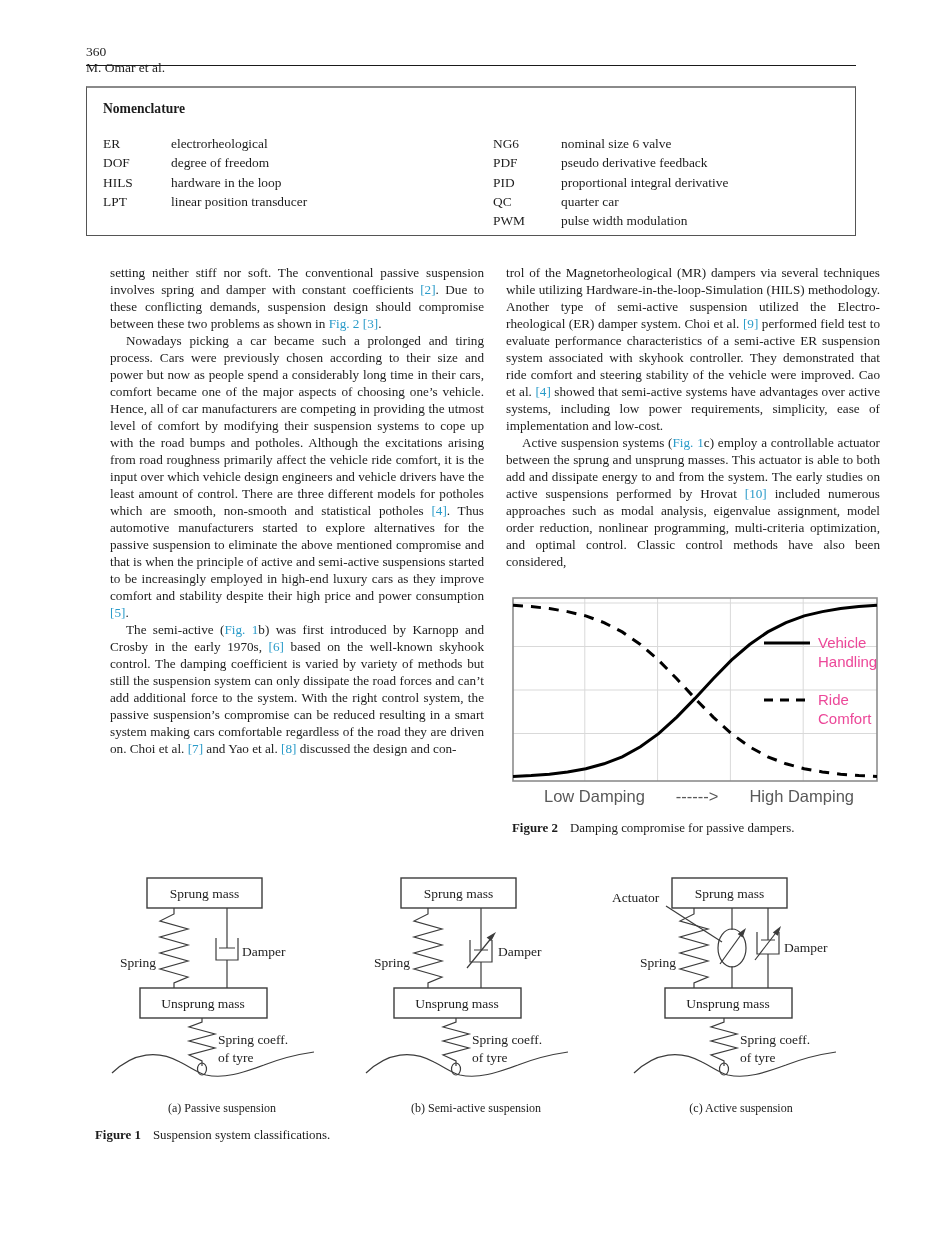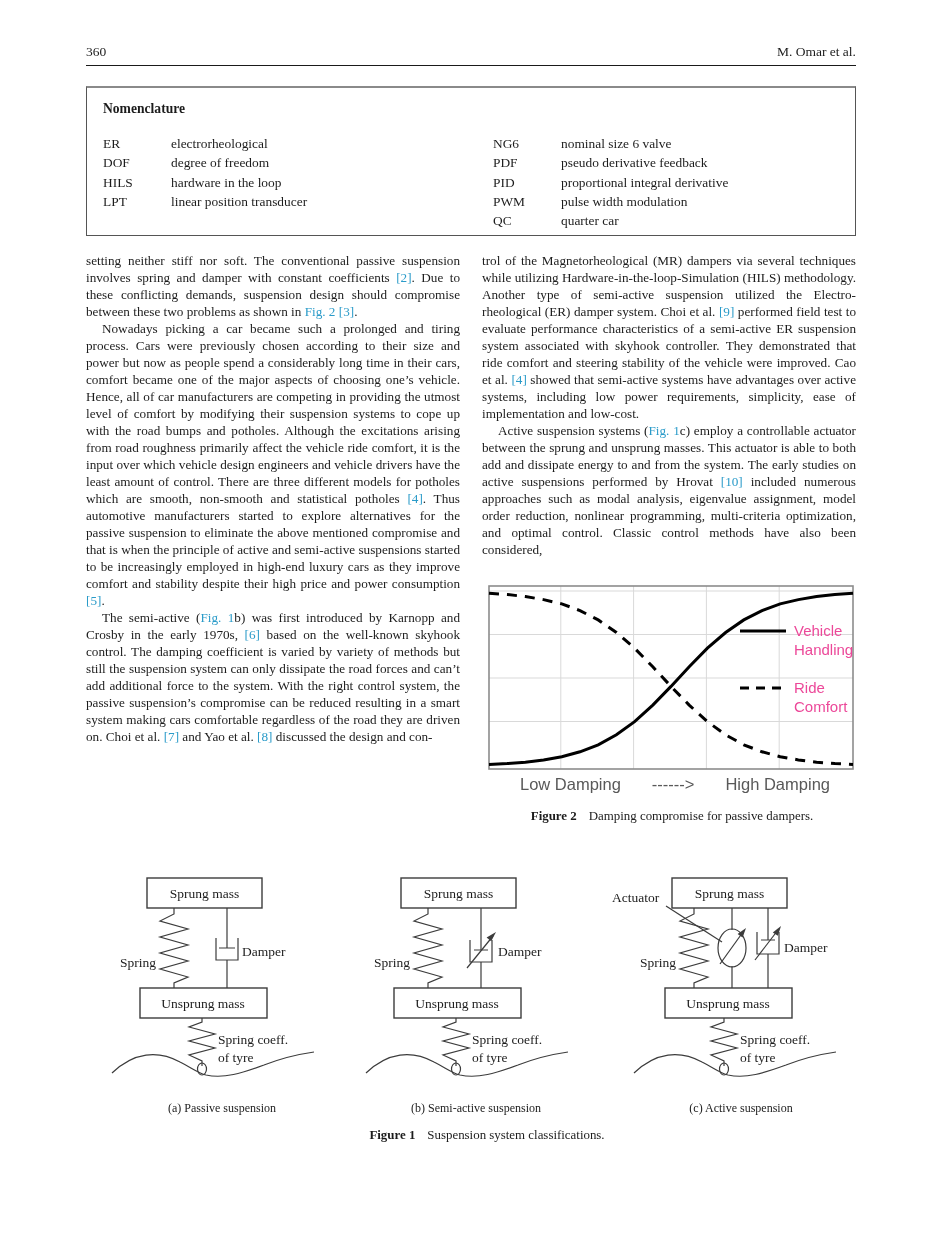--- a/index.html
+++ b/index.html
@@ -6,56 +6,56 @@
   html,body { background:#e8e8e8; }
   .page {
     position:relative; width:925px; height:1234px; margin:0 auto;
     background:#ffffff; overflow:hidden;
     font-family:"Liberation Serif", serif; color:#1c1c1c;
   }
   
   .header {
     position:absolute; left:86px; top:44px; width:770px; height:22px;
     border-bottom:1.5px solid #1a1a1a;
-    font-size:13.5px; display:flex; justify-content:space-between;
+    font-size:13.5px; display:flex; justify-content:space-between;flex-direction:column;
   }
   
   .nomenclature {
     position:absolute; left:86px; top:86px; width:770px; height:150px;
     border:1.4px solid #555; border-top:2.5px solid #8a8a8a;
     padding:13px 16px 0 16px; font-size:13.4px;
   }
   .nomenclature .nom-title { font-weight:bold; font-size:13.6px; }
   .nom-cols { display:flex; margin-top:17px; }
   .nom-col { width:50%; }
   .nom-row { display:grid; grid-template-columns:68px auto; line-height:19.3px; }
   .nom-cols .nom-col:nth-child(2) { padding-left:22px; }
   
-  .col { position:absolute; top:252px; width:374px; font-size:13.2px;
-         line-height:17px; text-align:justify; }
+  .col { position:absolute; top:264px; width:374px; font-size:13.2px;
+         line-height:17px; text-align:justify;margin-left:24px; }
   .col-left { left:86px; }
   .col-right { left:482px; }
   p.para { margin:0; }
   p.para.indent { text-indent:16px; }
   .cite { color:#2a9bc9; }
   
   .fig2 { margin-top:27px; margin-left:6px; width:368px; }
   .fig2-chart { position:relative; width:366px; height:185px; }
   .fig2-chart svg { display:block; }
   .fig2-legend { position:absolute; display:flex; align-items:flex-start;
     font-family:"Liberation Sans", sans-serif; font-size:15px; line-height:19px;
     color:#ec4899; }
   .fig2-legend .sample { margin-top:7px; margin-right:8px; flex:none; }
   .legend-1 { left:252px; top:36px; }
   .legend-2 { left:252px; top:93px; }
   .fig2-xaxis { display:flex; justify-content:space-between; width:366px;
     padding:6px 24px 0 32px; font-family:"Liberation Sans", sans-serif;
     font-size:16.5px; color:#595959; }
   .fig2-caption, .fig1-caption {
-    text-align:center; font-size:12.9px; margin-top:15px; color:#1c1c1c; }
+    text-align:left; font-size:12.9px; margin-top:15px; color:#1c1c1c; }
   .fig2-caption b, .fig1-caption b { font-weight:bold; margin-right:12px; }
   
   .fig1 { position:absolute; left:95px; top:876px; width:784px; }
   .fig1-row { display:flex; justify-content:center; gap:14px; }
   .diagram { text-align:center; }
   .diagram svg { display:block; }
   .diagram .dia-caption { font-size:12px; margin-top:20px; }
   .fig1-caption { margin-top:12px; }
   svg text { font-family:"Liberation Serif", serif; font-size:13.5px; fill:#1c1c1c; }
   .box { fill:#ffffff; stroke:#3c3c3c; stroke-width:1.4; }
@@ -104,26 +104,26 @@
           </div>
           <div class="nom-row">
             <span>PDF</span>
             <span>pseudo derivative feedback</span>
           </div>
           <div class="nom-row">
             <span>PID</span>
             <span>proportional integral derivative</span>
           </div>
           <div class="nom-row">
+            <span>QC</span>
+            <span>quarter car</span>
+          </div>
+          <div class="nom-row">
             <span>PWM</span>
             <span>pulse width modulation</span>
-          </div>
-          <div class="nom-row">
-            <span>QC</span>
-            <span>quarter car</span>
           </div>
         </div>
     </div>
   </div>
 
   <div class="col col-left" id="col-left">
       <p class="para"><span>setting neither stiff nor soft. The conventional passive suspension involves spring and damper with constant coefficients </span><span class="cite">[2]</span><span>. Due to these conflicting demands, suspension design should compromise between these two problems as shown in </span><span class="cite">Fig. 2</span><span> </span><span class="cite">[3]</span><span>.</span></p>
       <p class="para indent"><span>Nowadays picking a car became such a prolonged and tiring process. Cars were previously chosen according to their size and power but now as people spend a considerably long time in their cars, comfort became one of the major aspects of choosing one’s vehicle. Hence, all of car manufacturers are competing in providing the utmost level of comfort by modifying their suspension systems to cope up with the road bumps and potholes. Although the excitations arising from road roughness primarily affect the vehicle ride comfort, it is the input over which vehicle design engineers and vehicle drivers have the least amount of control. There are three different models for potholes which are smooth, non-smooth and statistical potholes </span><span class="cite">[4]</span><span>. Thus automotive manufacturers started to explore alternatives for the passive suspension to eliminate the above mentioned compromise and that is when the principle of active and semi-active suspensions started to be increasingly employed in high-end luxury cars as they improve comfort and stability despite their high price and power consumption </span><span class="cite">[5]</span><span>.</span></p>
       <p class="para indent"><span>The semi-active (</span><span class="cite">Fig. 1</span><span>b) was first introduced by Karnopp and Crosby in the early 1970s, </span><span class="cite">[6]</span><span> based on the well-known skyhook control. The damping coefficient is varied by variety of methods but still the suspension system can only dissipate the road forces and can’t add additional force to the system. With the right control system, the passive suspension’s compromise can be reduced resulting in a smart system making cars comfortable regardless of the road they are driven on. Choi et al. </span><span class="cite">[7]</span><span> and Yao et al. </span><span class="cite">[8]</span><span> discussed the design and con-</span></p>
     </div>

